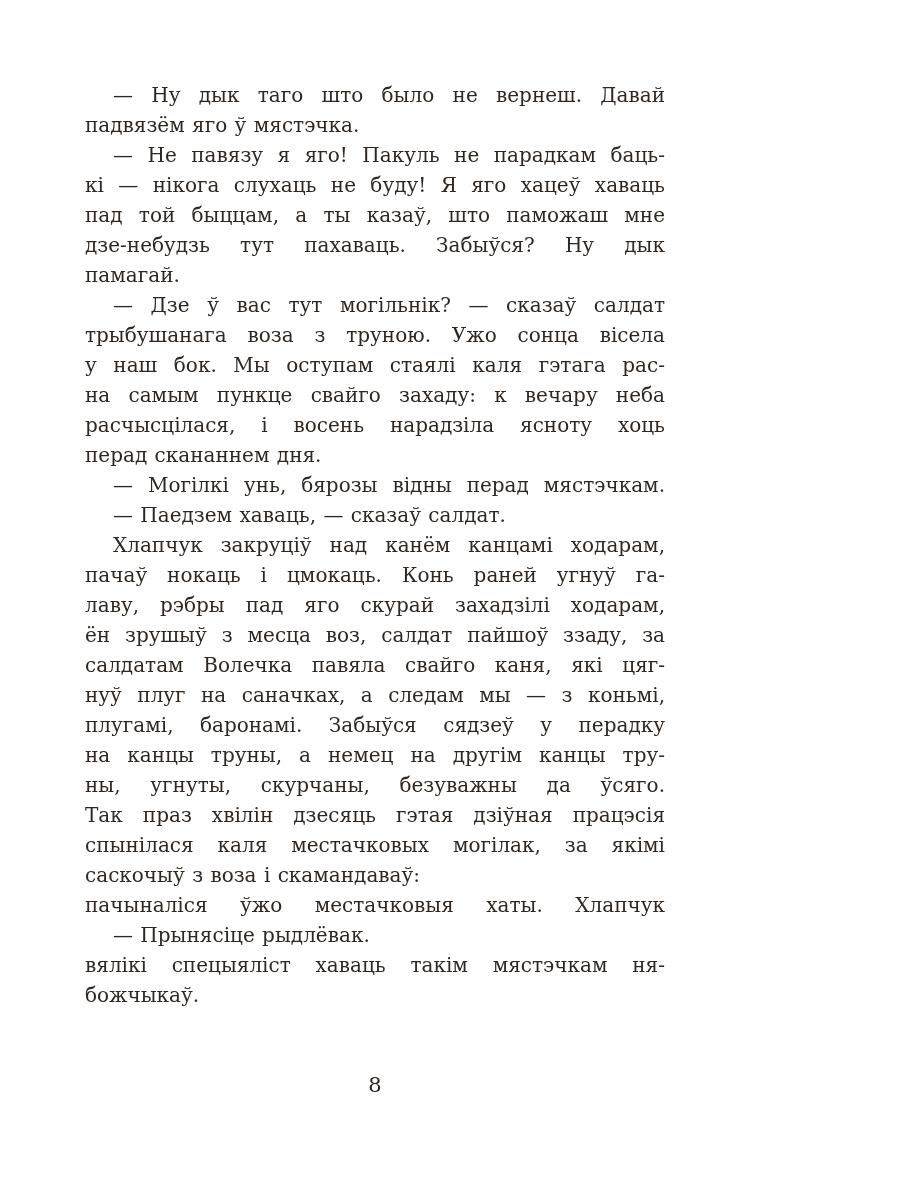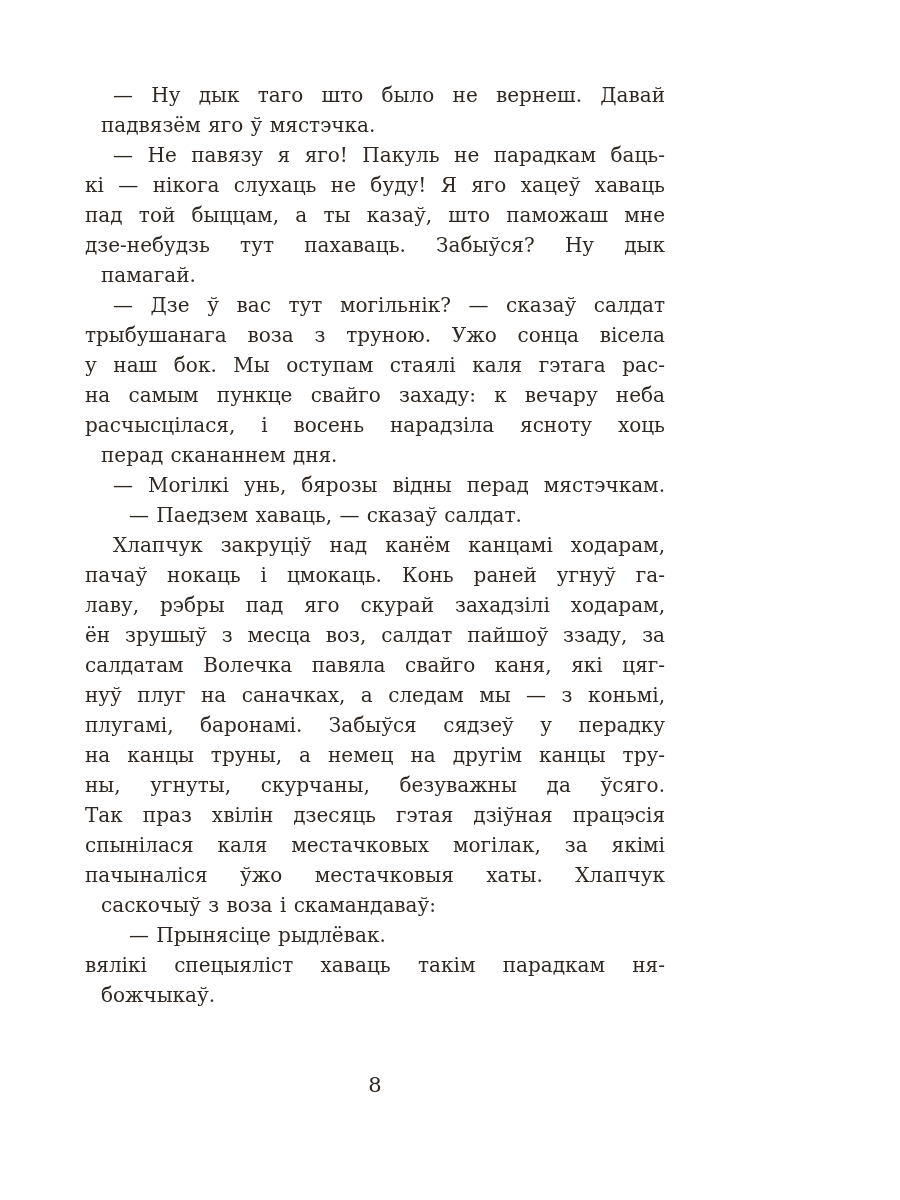--- a/index.html
+++ b/index.html
@@ -40,21 +40,20 @@
     overflow: hidden;
     text-align: justify;
     text-align-last: justify;
     word-spacing: 1px;
   }
   .line.first {
     padding-left: 28px;
   }
   .line.last {
     text-align-last: left;
-    margin-left: 16px;
   }
   .folio {
     position: absolute;
     left: 85px;
     top: 1070px;
     width: 580px;
     line-height: 30px;
     font-size: 21px;
     color: #2f2822;
     text-align: center;
@@ -95,25 +94,25 @@
         <div class="line">пачаў нокаць і цмокаць. Конь раней угнуў га-</div>
         <div class="line">лаву, рэбры пад яго скурай захадзілі ходарам,</div>
         <div class="line">ён зрушыў з месца воз, салдат пайшоў ззаду, за</div>
         <div class="line">салдатам Волечка павяла свайго каня, які цяг-</div>
         <div class="line">нуў плуг на саначках, а следам мы — з коньмі,</div>
         <div class="line">плугамі, баронамі. Забыўся сядзеў у перадку</div>
         <div class="line">на канцы труны, а немец на другім канцы тру-</div>
         <div class="line">ны, угнуты, скурчаны, безуважны да ўсяго.</div>
         <div class="line">Так праз хвілін дзесяць гэтая дзіўная працэсія</div>
         <div class="line">спынілася каля местачковых могілак, за якімі</div>
+        <div class="line last">саскочыў з воза і скамандаваў:</div>
         <div class="line">пачыналіся ўжо местачковыя хаты. Хлапчук</div>
-        <div class="line last">саскочыў з воза і скамандаваў:</div>
       </div>
       <div class="paragraph">
         <div class="line first last">— Прынясіце рыдлёвак.</div>
       </div>
       <div class="paragraph">
-        <div class="line">вялікі спецыяліст хаваць такім парадкам ня-</div>
+        <div class="line">вялікі спецыяліст хаваць такім мястэчкам ня-</div>
         <div class="line last">божчыкаў.</div>
       </div>
     </div>
   <div class="folio">8</div>
 </div>
 
 </body></html>

